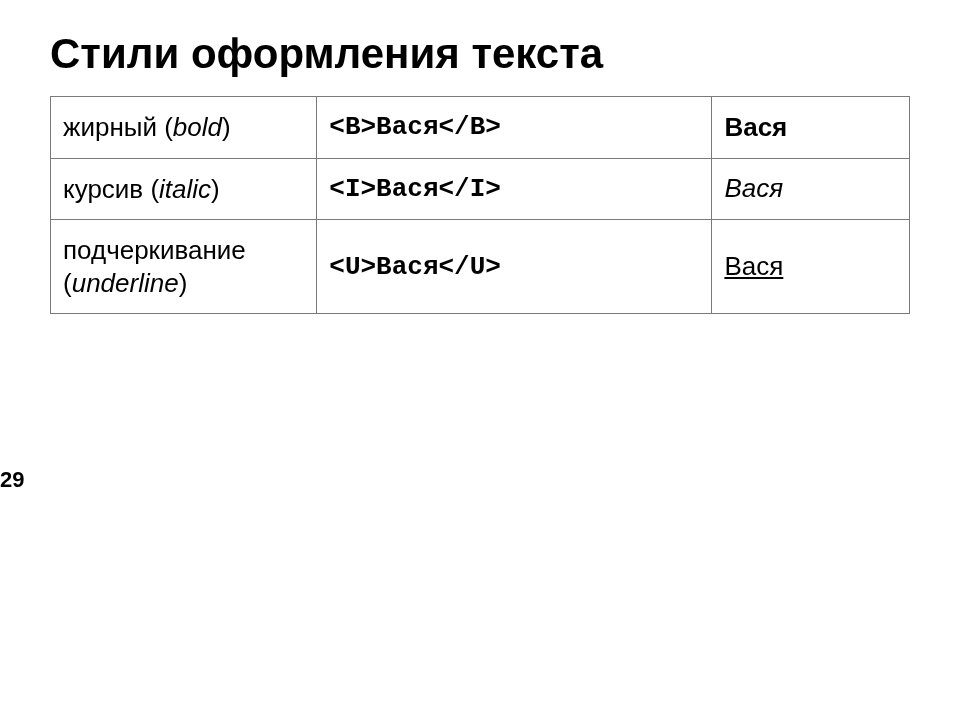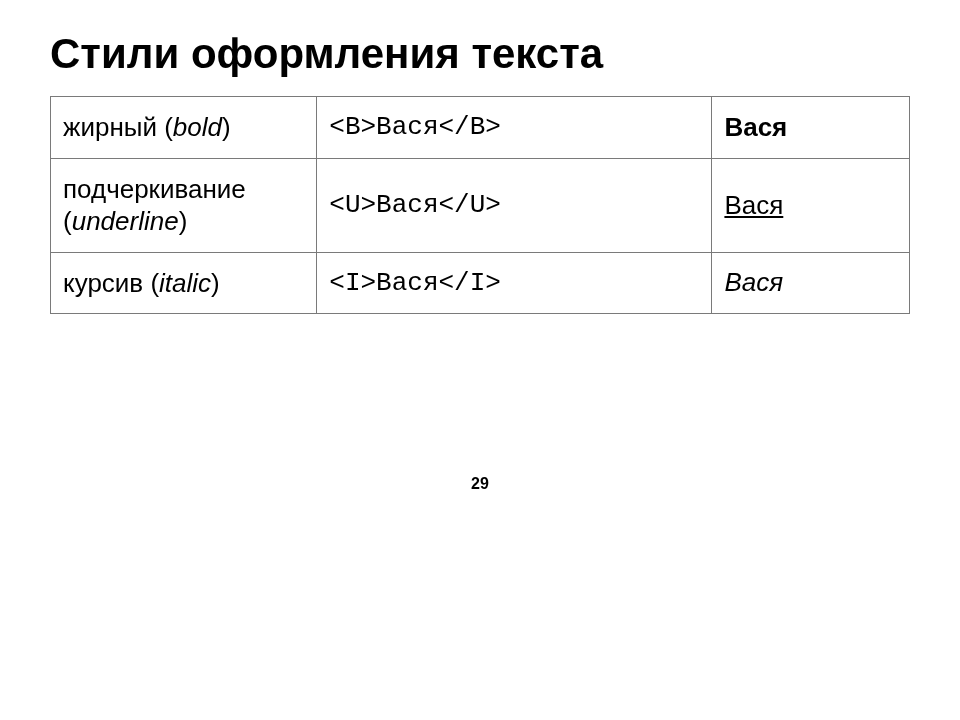--- a/index.html
+++ b/index.html
@@ -37,21 +37,21 @@
   table.styles tr td:first-child {
     
   }
   td.name {
     width: 31%;
     line-height: 1.25;
   }
   td.code {
     width: 46%;
     font-family: "Courier New", Courier, monospace;
-    font-weight: 400;
+    font-weight: 700;
     white-space: nowrap;
   }
   td.result {
     width: 23%;
   }
   .name .ru {
     display: inline;
   }
   .name .en {
     font-style: italic;
@@ -60,22 +60,21 @@
   .i  { font-style: italic; }
   .u  { text-decoration: underline; }
   .s  { text-decoration: line-through; }
   .sup .suffix { vertical-align: super; font-size: 0.65em; }
   .sub .suffix { vertical-align: sub;   font-size: 0.65em; }
   .page-num {
     position: absolute;
     bottom: 24px;
     left: 0;
     width: 960px;
-    text-align: center;
-    font-size: 16px;
+    font-size: 22px;
     font-weight: 700;
   }
 </style>
 </head>
 <body>
 
 <div class="slide">
 
   <h1 class="title">Стили оформления текста</h1>
 
@@ -90,39 +89,39 @@
         <td class="code">&lt;B&gt;Вася&lt;/B&gt;</td>
         <td class="result">
           <span class="b">
             <span class="base">Вася</span><span class="suffix"></span>
           </span>
         </td>
       </tr>
 
       <tr>
         <td class="name">
-          <span class="ru">подчеркивание</span>
-          (<span class="en">underline</span>)
+          <span class="ru">курсив</span>
+          (<span class="en">italic</span>)
         </td>
-        <td class="code">&lt;U&gt;Вася&lt;/U&gt;</td>
+        <td class="code">&lt;I&gt;Вася&lt;/I&gt;</td>
         <td class="result">
-          <span class="u">
+          <span class="i">
             <span class="base">Вася</span><span class="suffix"></span>
           </span>
         </td>
       </tr>
 
       <tr>
         <td class="name">
-          <span class="ru">курсив</span>
-          (<span class="en">italic</span>)
+          <span class="ru">подчеркивание</span>
+          (<span class="en">underline</span>)
         </td>
-        <td class="code">&lt;I&gt;Вася&lt;/I&gt;</td>
+        <td class="code">&lt;U&gt;Вася&lt;/U&gt;</td>
         <td class="result">
-          <span class="i">
+          <span class="u">
             <span class="base">Вася</span><span class="suffix"></span>
           </span>
         </td>
       </tr>
 
 
 
     </tbody>
   </table>
 

